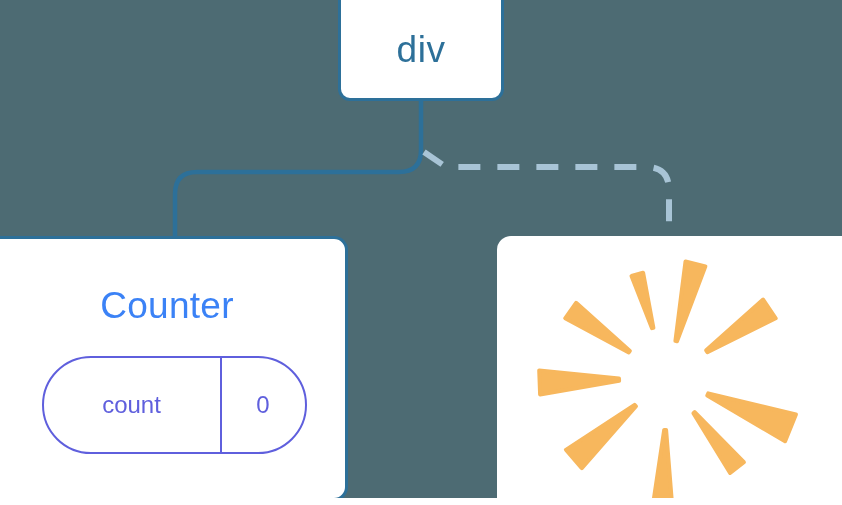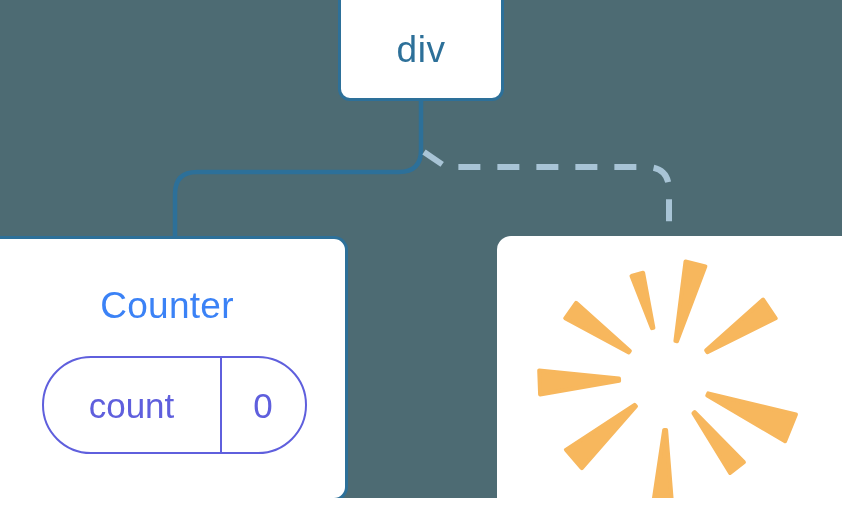--- a/index.html
+++ b/index.html
@@ -83,21 +83,21 @@
     border-radius: 49px;
     display: flex;
     align-items: stretch;
     box-sizing: border-box;
   }
   .state-key, .state-val {
     display: flex;
     align-items: center;
     justify-content: center;
     color: #5f5fdd;
-    font-size: 35px;
+    font-size: 24px;
     line-height: 1;
   }
   .state-key {
     flex: 0 0 176px;
     border-right: 2px solid #5f5fdd;
   }
   .state-val {
     flex: 1 1 auto;
   }
 

